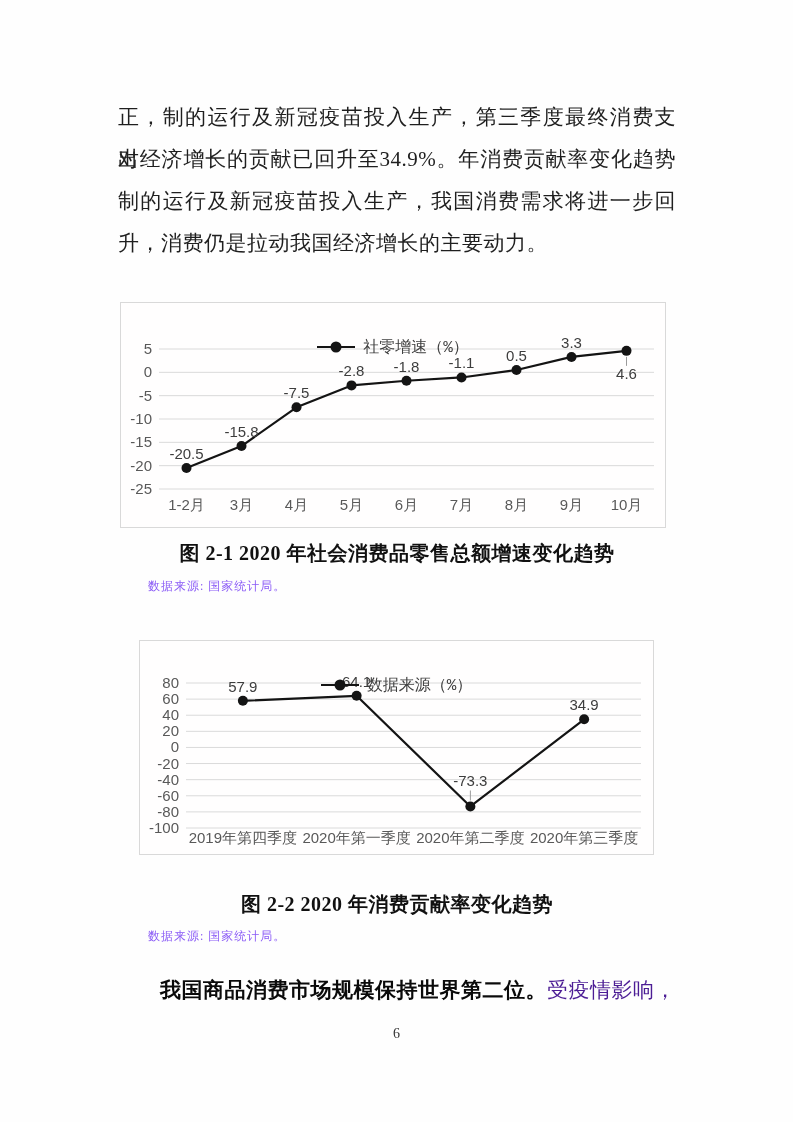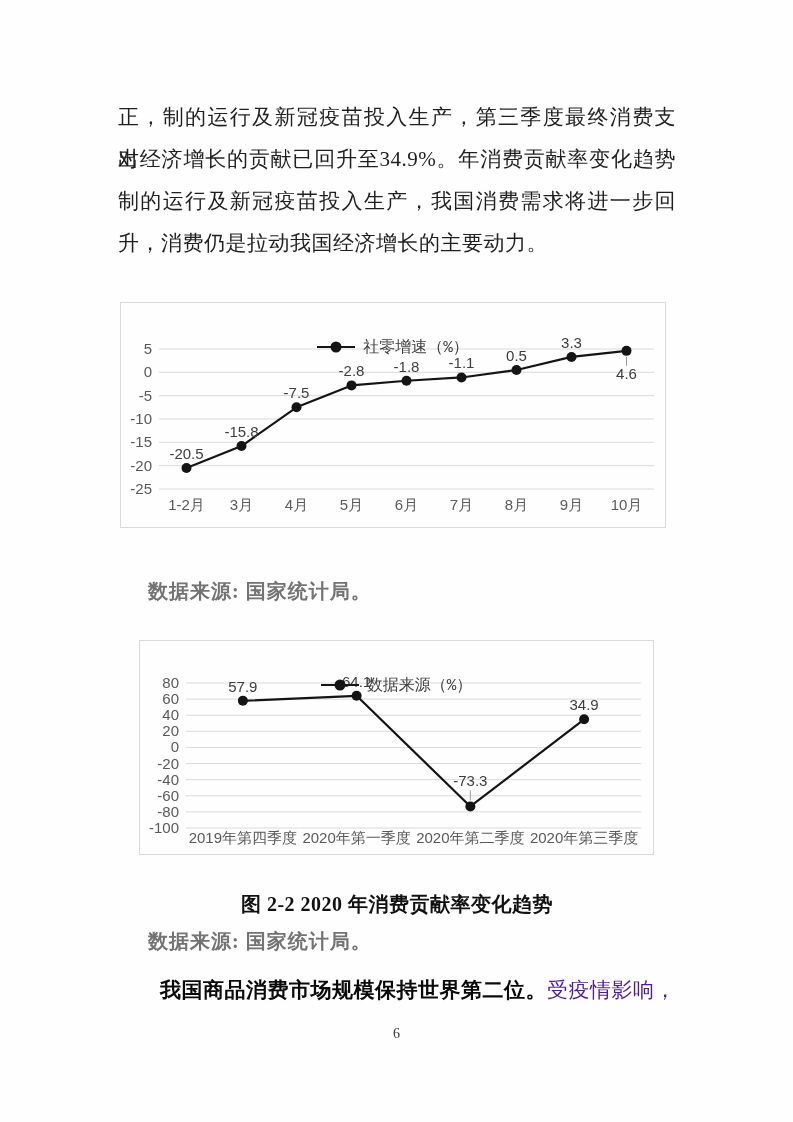--- a/index.html
+++ b/index.html
@@ -35,21 +35,21 @@
     width:11px;height:11px;border-radius:50%;background:#141414;
   }
   .legend-label{margin-left:8px;font-size:16px;color:#404040;}
   
   .caption{
     position:absolute;left:118px;width:558px;text-align:center;
     font-weight:bold;font-size:20px;color:#111;letter-spacing:0.5px;
   }
   .caption1{top:540px;}
   .caption2{top:891px;}
-  .source{position:absolute;left:148px;font-size:20px;color:#737373;letter-spacing:1px;font-weight:bold;}
+  .source{position:absolute;left:148px;font-size:12px;color:#8b5cf6;letter-spacing:1px;}
   .source1{top:578px;}
   .source2{top:928px;}
   
   .para-bottom{
     position:absolute;left:118px;top:972px;width:560px;
     font-size:21px;line-height:36px;color:#1f1f1f;text-indent:2em;
     white-space:nowrap;letter-spacing:0.5px;
   }
   .pb-bold{font-weight:bold;color:#0a0a0a;}
   .pb-reg{color:#4c1d95;}
@@ -118,20 +118,21 @@
         <text x="505.5" y="75.86666666666667" text-anchor="middle" font-size="15" fill="#3d3d3d">4.6</text>
       </svg>
     <div class="legend">
       <span class="legend-marker">
           <i class="dot"></i>
         </span>
       <span class="legend-label">社零增速（%）</span>
     </div>
   </figure>
 
+  <div class="caption caption1">图 2-1 2020 年社会消费品零售总额增速变化趋势</div>
   <div class="source source1">数据来源: 国家统计局。</div>
 
   <figure class="chart-box chart2">
     <svg width="513" height="213" viewBox="0 0 513 213">
         <line x1="46" x2="501" y1="42" y2="42" stroke="#dadada" stroke-width="1"></line>
         <line x1="46" x2="501" y1="58.111111111111114" y2="58.111111111111114" stroke="#dadada" stroke-width="1"></line>
         <line x1="46" x2="501" y1="74.22222222222223" y2="74.22222222222223" stroke="#dadada" stroke-width="1"></line>
         <line x1="46" x2="501" y1="90.33333333333333" y2="90.33333333333333" stroke="#dadada" stroke-width="1"></line>
         <line x1="46" x2="501" y1="106.44444444444444" y2="106.44444444444444" stroke="#dadada" stroke-width="1"></line>
         <line x1="46" x2="501" y1="122.55555555555556" y2="122.55555555555556" stroke="#dadada" stroke-width="1"></line>

